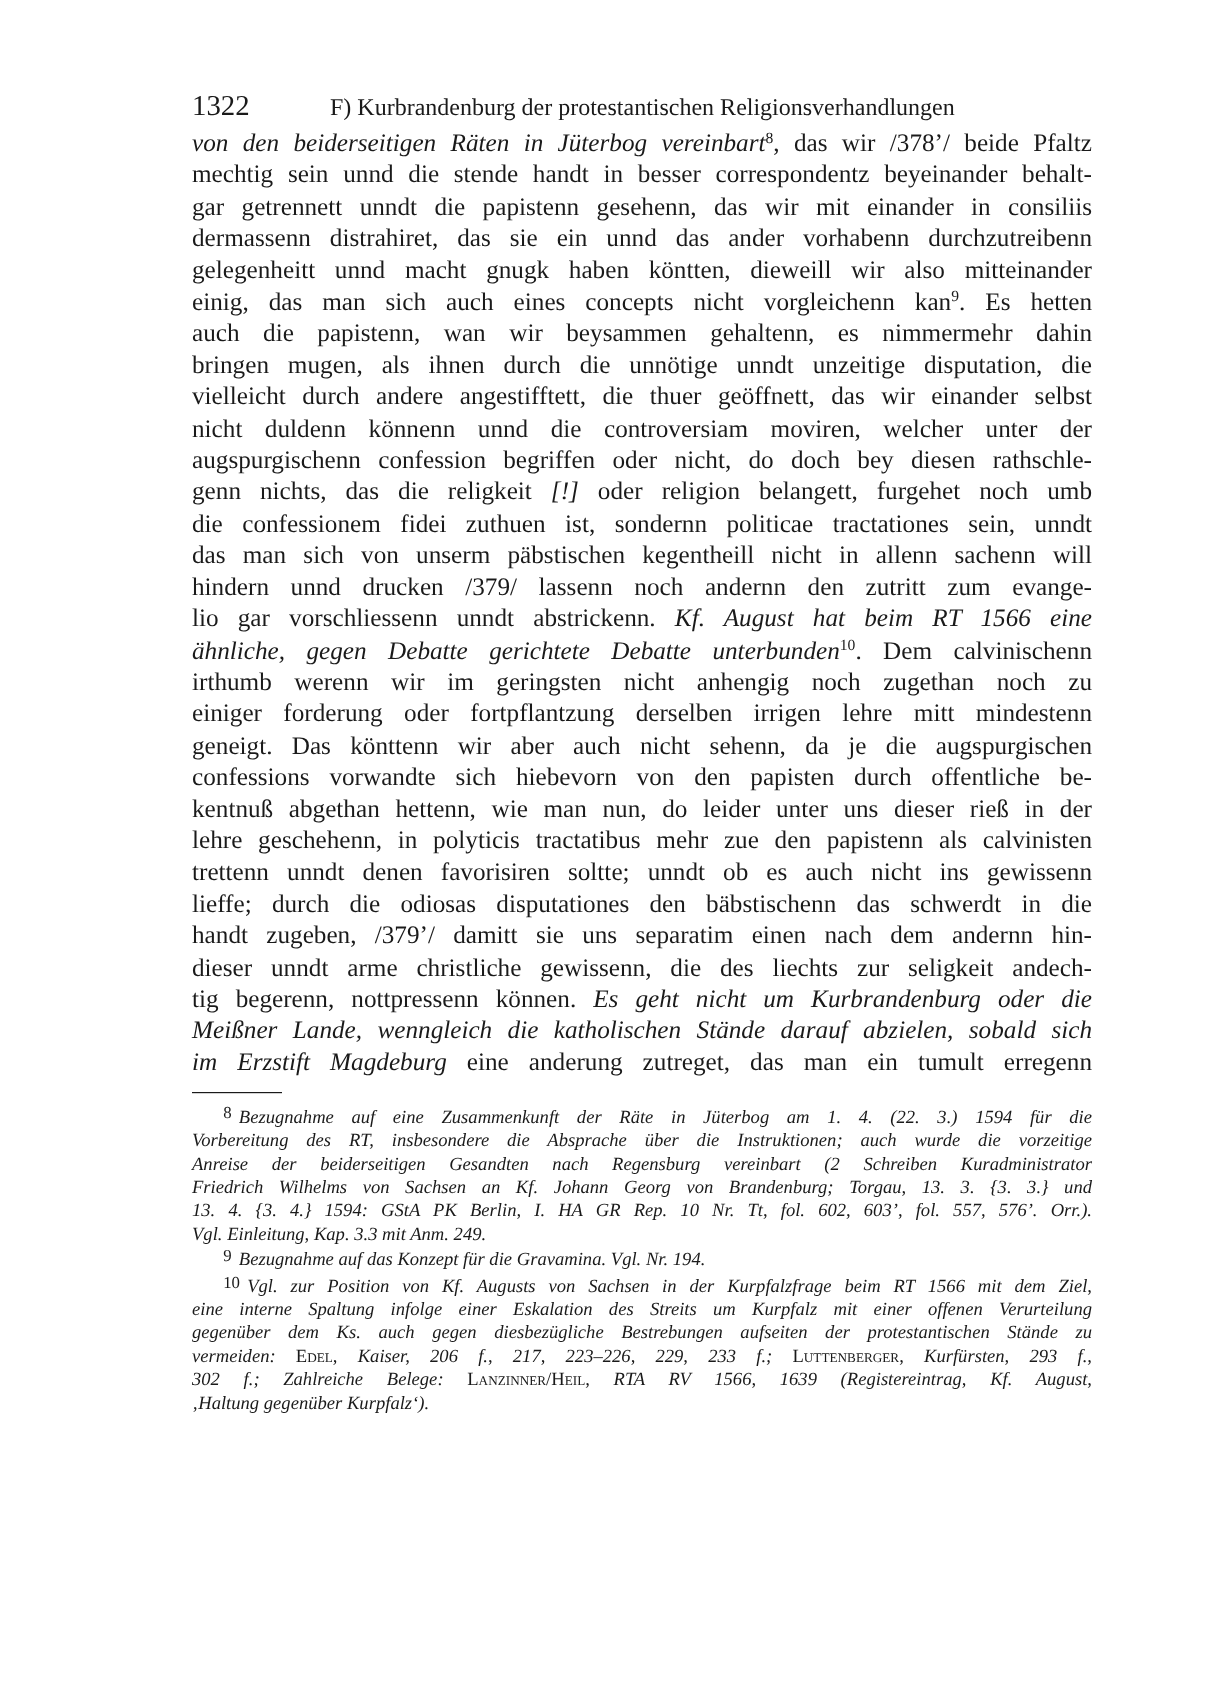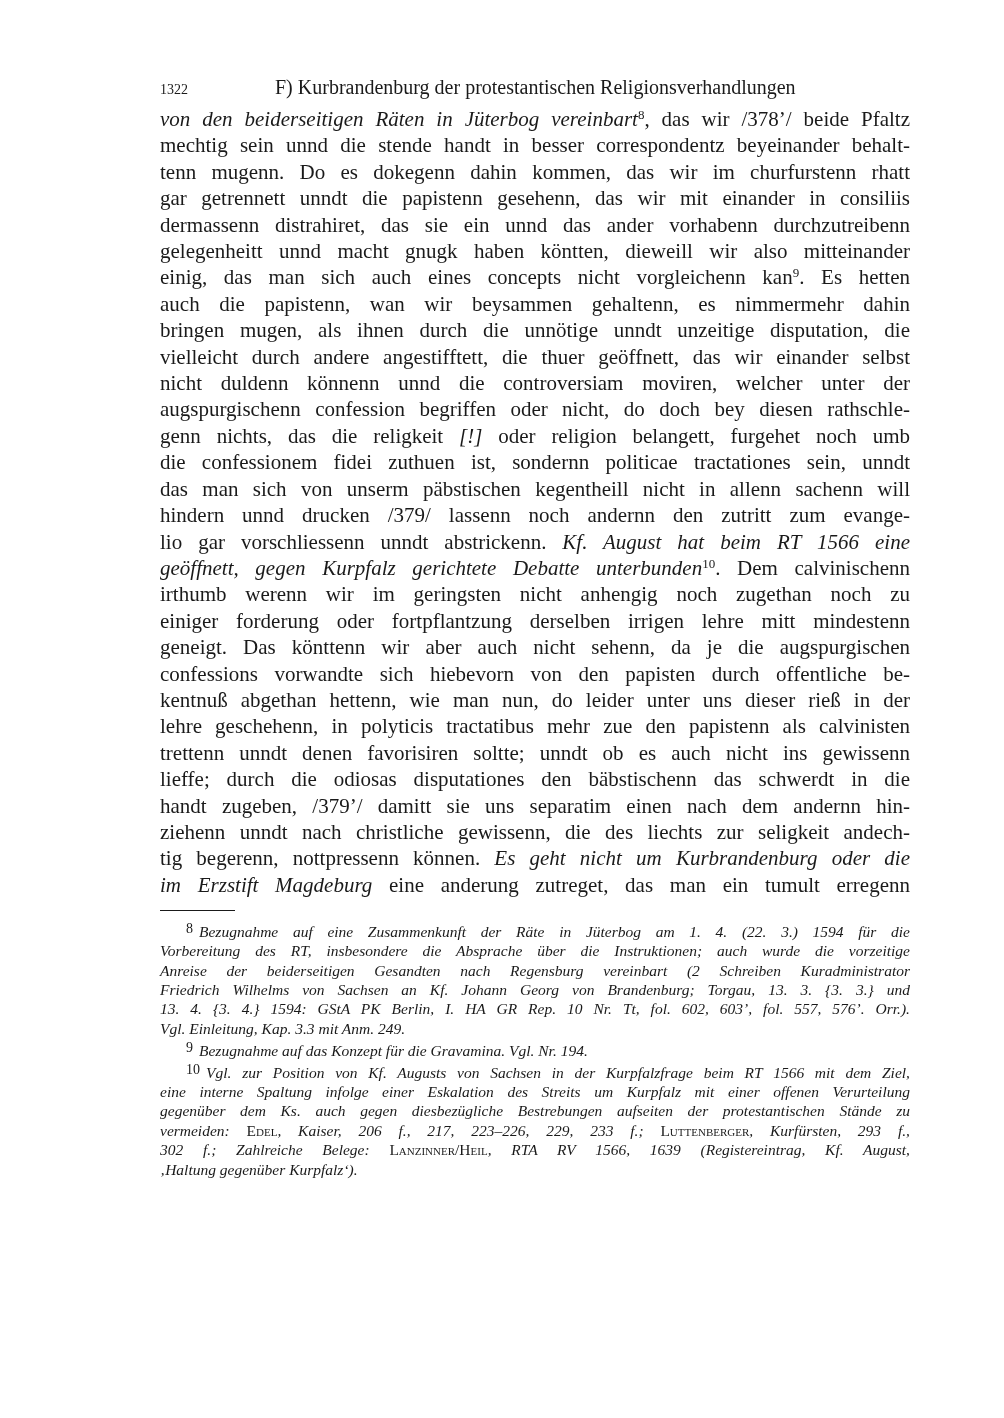--- a/index.html
+++ b/index.html
@@ -1,19 +1,19 @@
 <!DOCTYPE html>
 <html><head>
 <meta charset="utf-8">
 <style>
   html, body { margin: 0; padding: 0; background: #ffffff; }
   body { width: 1004px; height: 1418px; position: relative; overflow: hidden; color: #1a1a1a; }
   .page { position: absolute; left: 160px; top: 76px; width: 750px; font-family: "Liberation Serif", "DejaVu Serif", serif; }
   .running-head { display: flex; align-items: baseline; font-size: 20px; height: 30px; }
-  .running-head .pno { width: 115px; font-size: 14px; }
+  .running-head .pno { width: 115px; font-size: 24px; }
   .body-text { font-size: 21px; line-height: 26.4px; text-align: justify; hyphens: manual; }
   .body-text .ln { display: block; text-align: justify; text-align-last: justify; white-space: nowrap; }
   i { font-style: italic; }
   sup { font-size: 13px; line-height: 0; vertical-align: 0.55em; }
   .sc { font-variant: small-caps; font-style: normal; }
   .fn-rule { width: 75px; height: 0; border-top: 1px solid #1a1a1a; margin-top: 12px; }
   .footnotes { margin-top: 8px; font-size: 15.5px; line-height: 19.4px; font-style: italic; }
   .fn .ln { display: block; text-align: justify; text-align-last: justify; white-space: nowrap; }
   .fn .ln.last { text-align-last: left; }
   .fn .num { font-style: normal; font-size: 14px; padding-left: 26px; padding-right: 6px; vertical-align: 0.25em; }
@@ -23,47 +23,47 @@
 
 <div class="page">
   <div class="running-head">
     <span class="pno">1322</span>
     <span>F) Kurbrandenburg der protestantischen Religionsverhandlungen</span>
   </div>
 
   <div class="body-text" id="body">
       <span class="ln"><i>von den beiderseitigen Räten in Jüterbog vereinbart</i><sup>8</sup><span>, das wir /378’/ beide Pfaltz</span></span>
       <span class="ln"><span>mechtig sein unnd die stende handt in besser correspondentz beyeinander behalt-</span></span>
-      <span class="ln"><span>tenn mugenn. Do es dokegenn dahin kommen, das wir im churfurstenn rhatt</span></span>
       <span class="ln"><span>gar getrennett unndt die papistenn gesehenn, das wir mit einander in consiliis</span></span>
       <span class="ln"><span>dermassenn distrahiret, das sie ein unnd das ander vorhabenn durchzutreibenn</span></span>
       <span class="ln"><span>gelegenheitt unnd macht gnugk haben köntten, dieweill wir also mitteinander</span></span>
       <span class="ln"><span>einig, das man sich auch eines concepts nicht vorgleichenn kan</span><sup>9</sup><span>. Es hetten</span></span>
       <span class="ln"><span>auch die papistenn, wan wir beysammen gehaltenn, es nimmermehr dahin</span></span>
       <span class="ln"><span>bringen mugen, als ihnen durch die unnötige unndt unzeitige disputation, die</span></span>
       <span class="ln"><span>vielleicht durch andere angestifftett, die thuer geöffnett, das wir einander selbst</span></span>
       <span class="ln"><span>nicht duldenn könnenn unnd die controversiam moviren, welcher unter der</span></span>
       <span class="ln"><span>augspurgischenn confession begriffen oder nicht, do doch bey diesen rathschle-</span></span>
       <span class="ln"><span>genn nichts, das die religkeit </span><i>[!]</i><span> oder religion belangett, furgehet noch umb</span></span>
       <span class="ln"><span>die confessionem fidei zuthuen ist, sondernn politicae tractationes sein, unndt</span></span>
       <span class="ln"><span>das man sich von unserm päbstischen kegentheill nicht in allenn sachenn will</span></span>
       <span class="ln"><span>hindern unnd drucken /379/ lassenn noch andernn den zutritt zum evange-</span></span>
       <span class="ln"><span>lio gar vorschliessenn unndt abstrickenn. </span><i>Kf. August hat beim RT 1566 eine</i></span>
-      <span class="ln"><i>geöffnett, gegen Kurpfalz gerichtete Debatte unterbunden</i><sup>10</sup><span>. Dem calvinischenn</span></span>
+      <span class="ln"><i>ähnliche, gegen Debatte gerichtete Debatte unterbunden</i><sup>10</sup><span>. Dem calvinischenn</span></span>
       <span class="ln"><span>irthumb werenn wir im geringsten nicht anhengig noch zugethan noch zu</span></span>
       <span class="ln"><span>einiger forderung oder fortpflantzung derselben irrigen lehre mitt mindestenn</span></span>
       <span class="ln"><span>geneigt. Das könttenn wir aber auch nicht sehenn, da je die augspurgischen</span></span>
       <span class="ln"><span>confessions vorwandte sich hiebevorn von den papisten durch offentliche be-</span></span>
       <span class="ln"><span>kentnuß abgethan hettenn, wie man nun, do leider unter uns dieser rieß in der</span></span>
       <span class="ln"><span>lehre geschehenn, in polyticis tractatibus mehr zue den papistenn als calvinisten</span></span>
       <span class="ln"><span>trettenn unndt denen favorisiren soltte; unndt ob es auch nicht ins gewissenn</span></span>
       <span class="ln"><span>lieffe; durch die odiosas disputationes den bäbstischenn das schwerdt in die</span></span>
       <span class="ln"><span>handt zugeben, /379’/ damitt sie uns separatim einen nach dem andernn hin-</span></span>
-      <span class="ln"><span>ziehenn unndt nach christliche gewissenn, die des liechts zur seligkeit andech-</span></span>
+      <span class="ln"><span>dieser unndt arme christliche gewissenn, die des liechts zur seligkeit andech-</span></span>
       <span class="ln"><span>tig begerenn, nottpressenn können. </span><i>Es geht nicht um Kurbrandenburg oder die</i></span>
+      <span class="ln"><i>Meißner Lande, wenngleich die katholischen Stände darauf abzielen, sobald sich</i></span>
       <span class="ln"><i>im Erzstift Magdeburg</i><span> eine anderung zutreget, das man ein tumult erregenn</span></span>
     </div>
 
   <div class="fn-rule"></div>
 
   <div class="footnotes" id="fns">
       <div class="fn">
         <span class="ln"><span class="num">8</span><span>Bezugnahme auf eine Zusammenkunft der Räte in Jüterbog am 1. 4. (22. 3.) 1594 für die</span></span>
         <span class="ln"><span>Vorbereitung des RT, insbesondere die Absprache über die Instruktionen; auch wurde die vorzeitige</span></span>
         <span class="ln"><span>Anreise der beiderseitigen Gesandten nach Regensburg vereinbart (2 Schreiben Kuradministrator</span></span>

